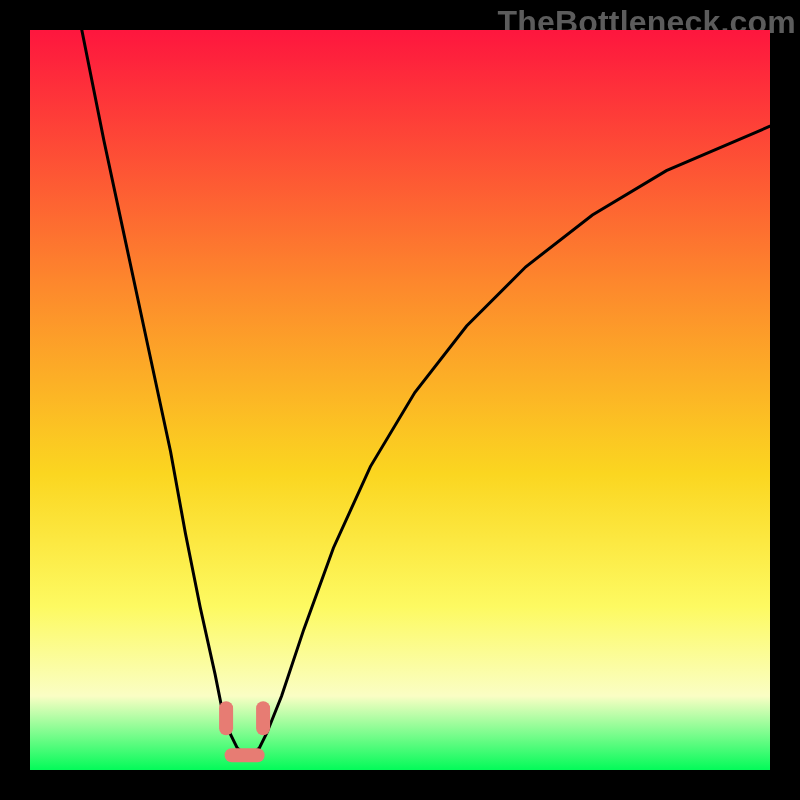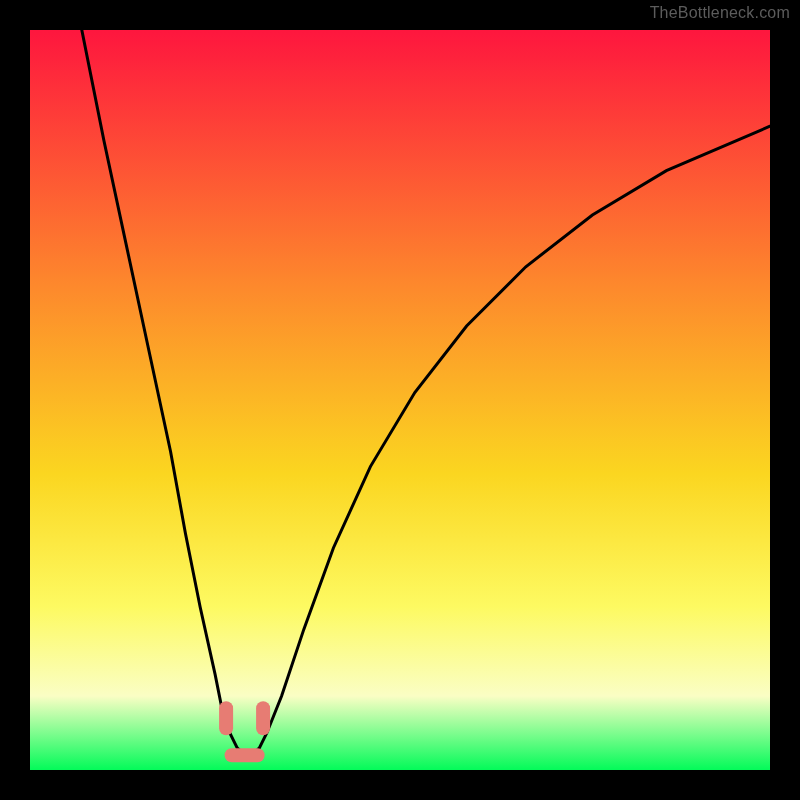--- a/index.html
+++ b/index.html
@@ -22,24 +22,24 @@
   .plot {
     position: absolute;
     left: 30px;
     top: 30px;
     width: 740px;
     height: 740px;
   }
   .watermark {
     position: absolute;
     top: 4px;
-    right: 10px;
+    right: 4px;
     color: #5c5c5c;
-    font-size: 16px;
-    font-weight: 400;
+    font-size: 32px;
+    font-weight: 700;
     letter-spacing: 0.2px;
     user-select: none;
   }
   svg { display: block; }
 </style>
 </head>
 <body>
 
 <div class="frame">
 

